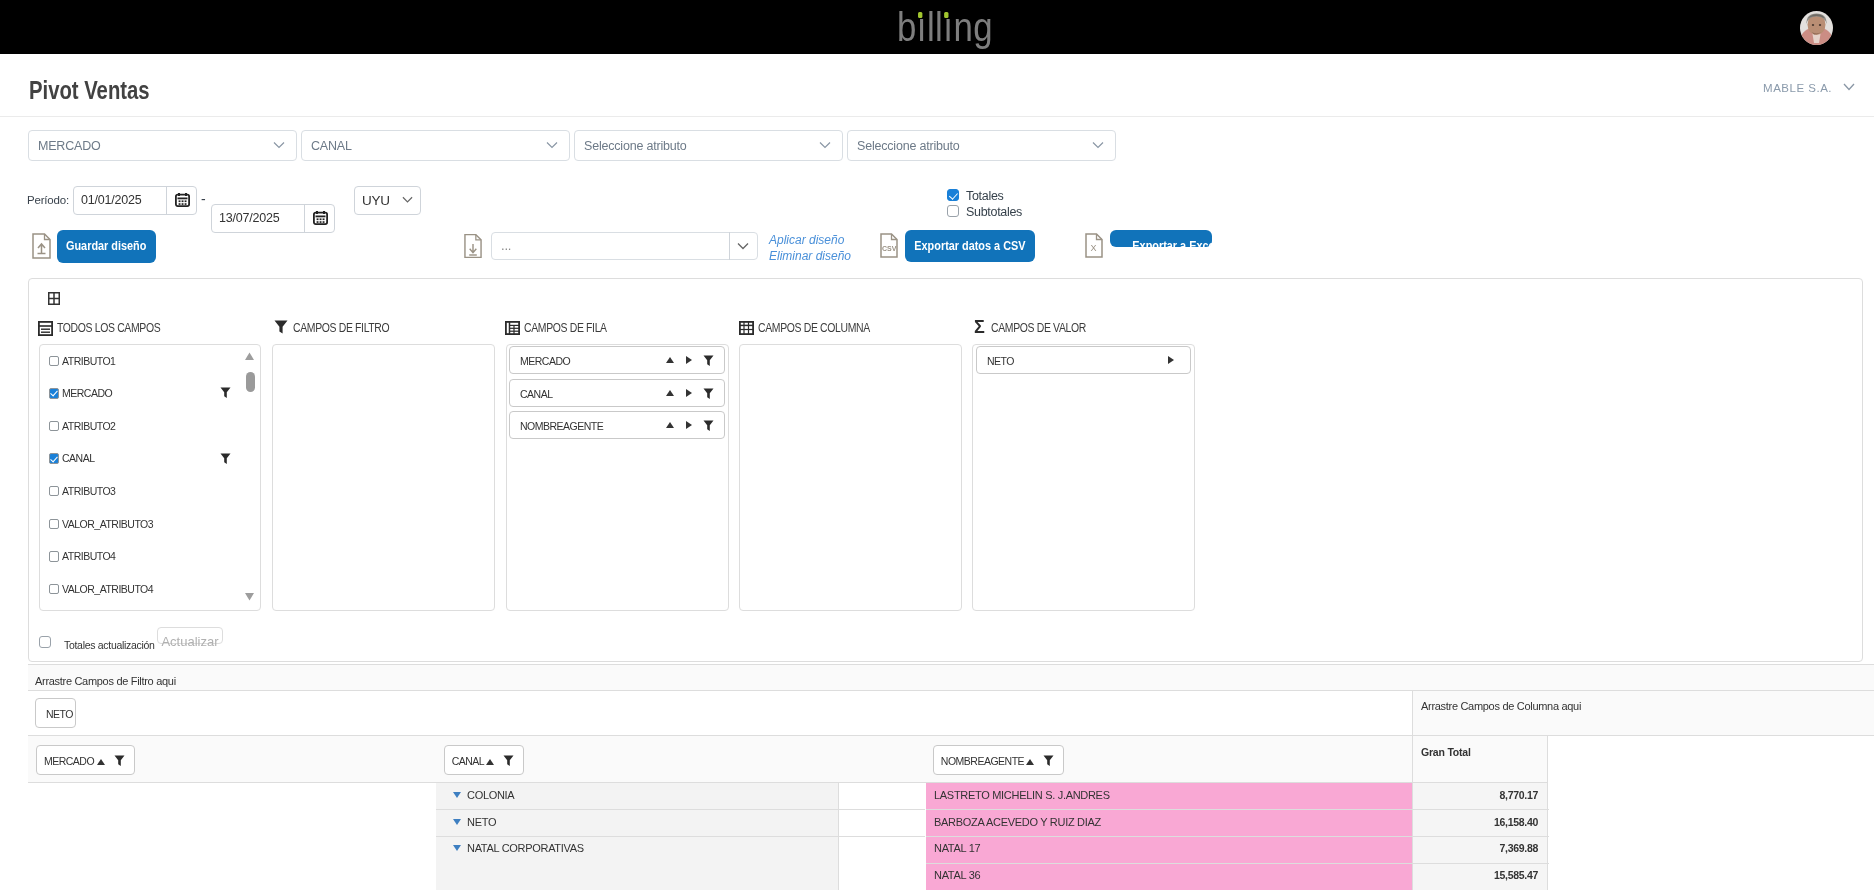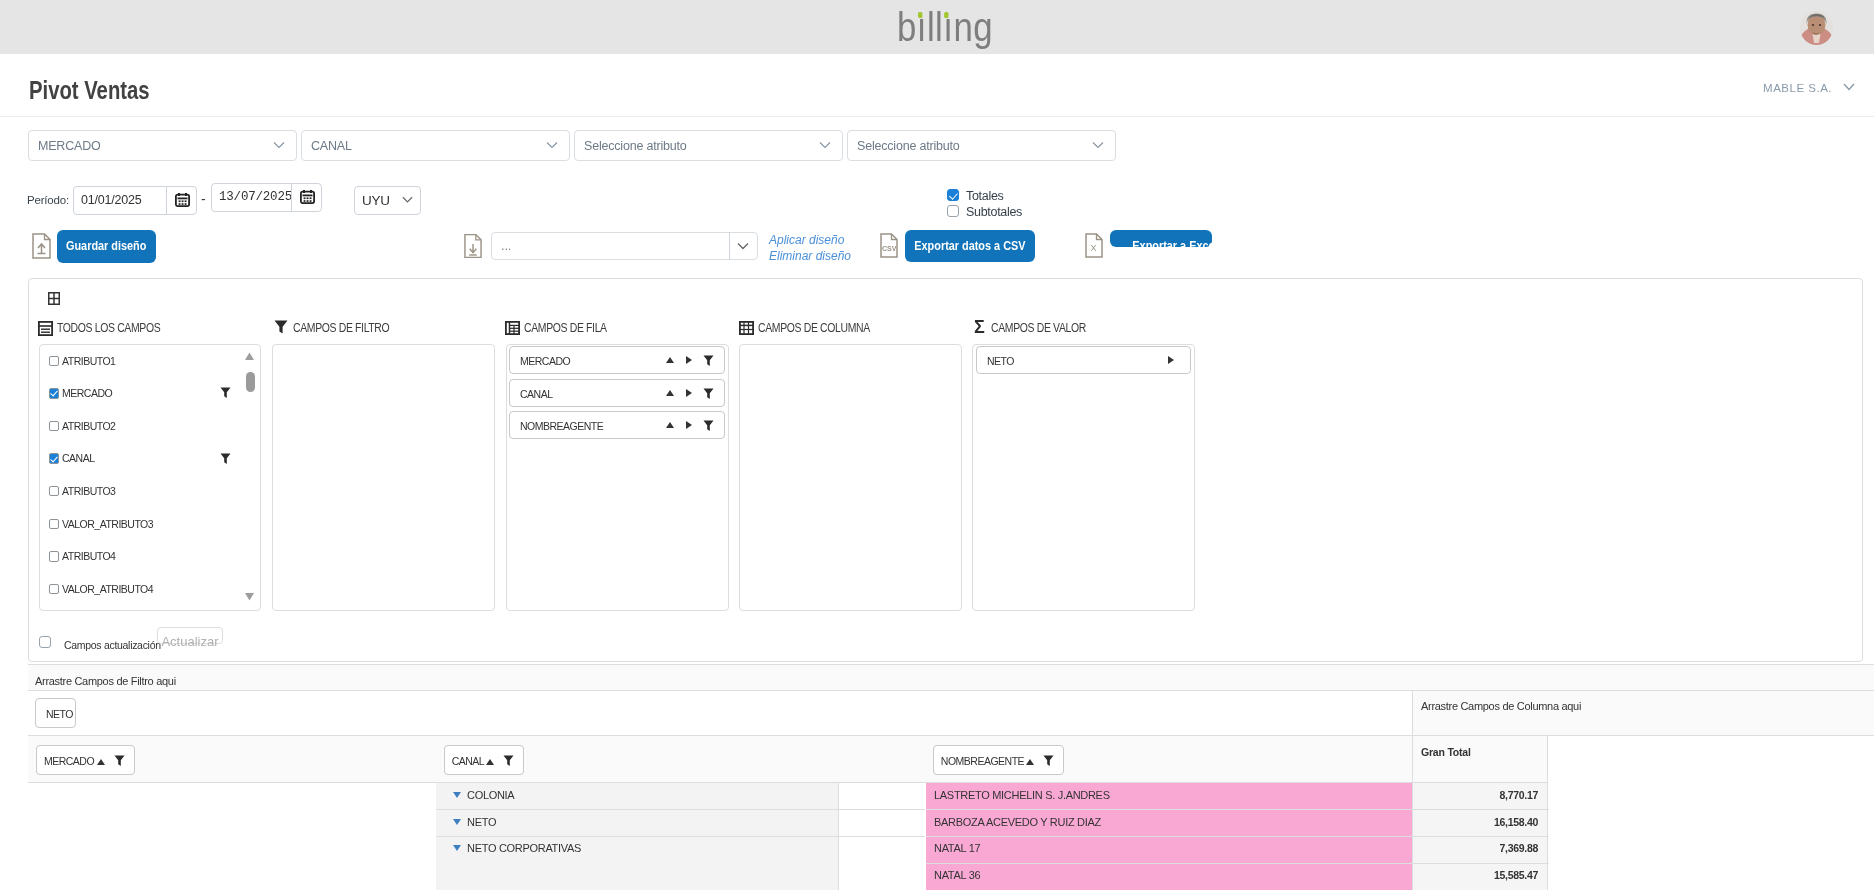--- a/index.html
+++ b/index.html
@@ -2,21 +2,21 @@
 <html lang="es"><head>
 <meta charset="utf-8">
 <title>billing</title>
 <style>
 * { margin:0; padding:0; box-sizing:border-box; }
 html,body { width:1874px; height:890px; background:#fff; font-family:"Liberation Sans", sans-serif; overflow:hidden; }
 #page { position:relative; width:1874px; height:890px; background:#fff; }
 .abs { position:absolute; }
 
 
-#topbar { position:absolute; left:0; top:0; width:1874px; height:54px; background:#e5e5e5; }
+#topbar { position:absolute; left:0; top:0; width:1874px; height:54px; background:#000000; }
 #logo { position:absolute; left:16px; right:0; top:5px; text-align:center; font-size:40px; color:#7e7e7e; letter-spacing:0.5px; transform:scaleX(0.87); transform-origin:50% 0; }
 #logo .i { position:relative; display:inline-block; }
 #logo .i::after { content:''; position:absolute; left:1px; top:7px; width:5px; height:5.5px; background:#a2c62f; border-radius:1.6px; }
 
 
 #pagehead { position:absolute; left:0; top:54px; width:1874px; height:63px; background:#fff; border-bottom:1px solid #ebebeb; }
 .h1 { position:absolute; left:29px; top:21px; font-size:26px; font-weight:bold; color:#424242; transform:scaleX(0.78); transform-origin:0 0; white-space:nowrap; }
 .company { position:absolute; right:42px; top:27.5px; font-size:11.5px; color:#8a9aab; letter-spacing:0.5px; }
 
 
@@ -116,21 +116,21 @@
           <rect x="3.6" y="7.4" width="1.9" height="1.7" fill="#222"></rect>
           <rect x="6.6" y="7.4" width="1.9" height="1.7" fill="#222"></rect>
           <rect x="9.6" y="7.4" width="1.9" height="1.7" fill="#222"></rect>
           <rect x="3.6" y="10.2" width="1.9" height="1.7" fill="#222"></rect>
           <rect x="6.6" y="10.2" width="1.9" height="1.7" fill="#222"></rect>
           <rect x="9.6" y="10.2" width="1.9" height="1.7" fill="#222"></rect>
         </svg>
       </div>
   </div>
   <div class="abs" style="left:201px;top:191px;font-size:14px;color:#3a434d;">-</div>
-  <div class="datec" style="left:211px;top:183px;width:111px;font-family:Liberation Mono, monospace;">
+  <div class="datec" style="left:211px;top:204px;width:124px;">
     <div class="txt">13/07/2025</div>
     <div class="ico">
         <svg style="margin:6px 0 0 8px" width="15" height="14" viewBox="0 0 15 14">
           <line x1="4" y1="0" x2="4" y2="3" stroke="#222" stroke-width="2"></line>
           <line x1="11" y1="0" x2="11" y2="3" stroke="#222" stroke-width="2"></line>
           <rect x="0.9" y="1.7" width="13.2" height="11.4" rx="1.8" fill="none" stroke="#222" stroke-width="1.8"></rect>
           <rect x="2.5" y="4.5" width="10" height="1.8" fill="#222"></rect>
           <rect x="3.6" y="7.4" width="1.9" height="1.7" fill="#222"></rect>
           <rect x="6.6" y="7.4" width="1.9" height="1.7" fill="#222"></rect>
           <rect x="9.6" y="7.4" width="1.9" height="1.7" fill="#222"></rect>
@@ -288,21 +288,21 @@
         <path d="M0.5 0.5 L10.5 0.5 L6.8 5.3 L6.8 11 L4.2 9.3 L4.2 5.3 Z" fill="#2b2b2b"></path>
       </svg>
     </div>
 
   <div class="chip" style="left:976px;top:346px;width:215px;">
       <span class="t">NETO</span>
       <span class="tri-right" style="right:16px;top:9px;"></span>
     </div>
 
   <div class="cb" style="left:39px;top:636px;"></div>
-  <div class="abs" style="left:64px;top:639px;font-size:10.5px;letter-spacing:-0.3px;color:#333;">Campos actualización</div>
+  <div class="abs" style="left:64px;top:639px;font-size:10.5px;letter-spacing:-0.3px;color:#333;">Totales actualización</div>
   <div class="abs" style="left:157px;top:627px;width:66px;height:17px;border:1px solid #ddd;border-radius:4px;text-align:center;line-height:27px;font-size:13px;color:#b0b0b0;">Actualizar</div>
 
   <div class="abs" style="left:28px;top:664px;width:1846px;height:27px;background:#fafafa;border-top:1px solid #ddd;border-bottom:1px solid #ddd;">
     <div class="pg-txt" style="position:absolute;left:7px;top:10px;">Arrastre Campos de Filtro aqui</div>
   </div>
 
   <div class="abs" style="left:28px;top:691px;width:1384px;height:45px;background:#fff;border-bottom:1px solid #ddd;">
     <div class="chip" style="left:7px;top:7px;width:41px;height:30px;">
         <span class="t" style="top:9px;">NETO</span>
       </div>
@@ -339,21 +339,21 @@
   </div>
 
   <div class="abs" style="left:436px;top:783px;width:403px;height:107px;background:#f3f3f3;border-right:1px solid #ddd;">
     <span class="tri-down-b" style="left:17px;top:9px;"></span>
       <div class="pg-txt" style="position:absolute;left:31px;top:6px;">COLONIA</div>
     <div style="position:absolute;left:0;top:26px;width:489px;border-top:1px solid #ddd;"></div>
     <span class="tri-down-b" style="left:17px;top:36px;"></span>
       <div class="pg-txt" style="position:absolute;left:31px;top:33px;">NETO</div>
     <div style="position:absolute;left:0;top:53px;width:489px;border-top:1px solid #ddd;"></div>
     <span class="tri-down-b" style="left:17px;top:62px;"></span>
-      <div class="pg-txt" style="position:absolute;left:31px;top:59px;">NETO CORPORATIVAS</div>
+      <div class="pg-txt" style="position:absolute;left:31px;top:59px;">NATAL CORPORATIVAS</div>
   </div>
   <div class="abs" style="left:926px;top:783px;width:486px;height:107px;background:#f9a8d4;">
     <div class="pg-txt" style="position:absolute;left:8px;top:6px;">LASTRETO MICHELIN S. J.ANDRES</div>
     <div style="position:absolute;left:0;top:26px;width:486px;border-top:1px solid #ddd;"></div>
     <div class="pg-txt" style="position:absolute;left:8px;top:33px;">BARBOZA ACEVEDO Y RUIZ DIAZ</div>
     <div style="position:absolute;left:0;top:53px;width:486px;border-top:1px solid #ddd;"></div>
     <div class="pg-txt" style="position:absolute;left:8px;top:59px;">NATAL 17</div>
     <div style="position:absolute;left:0;top:80px;width:486px;border-top:1px solid #ddd;"></div>
     <div class="pg-txt" style="position:absolute;left:8px;top:86px;">NATAL 36</div>
   </div>

